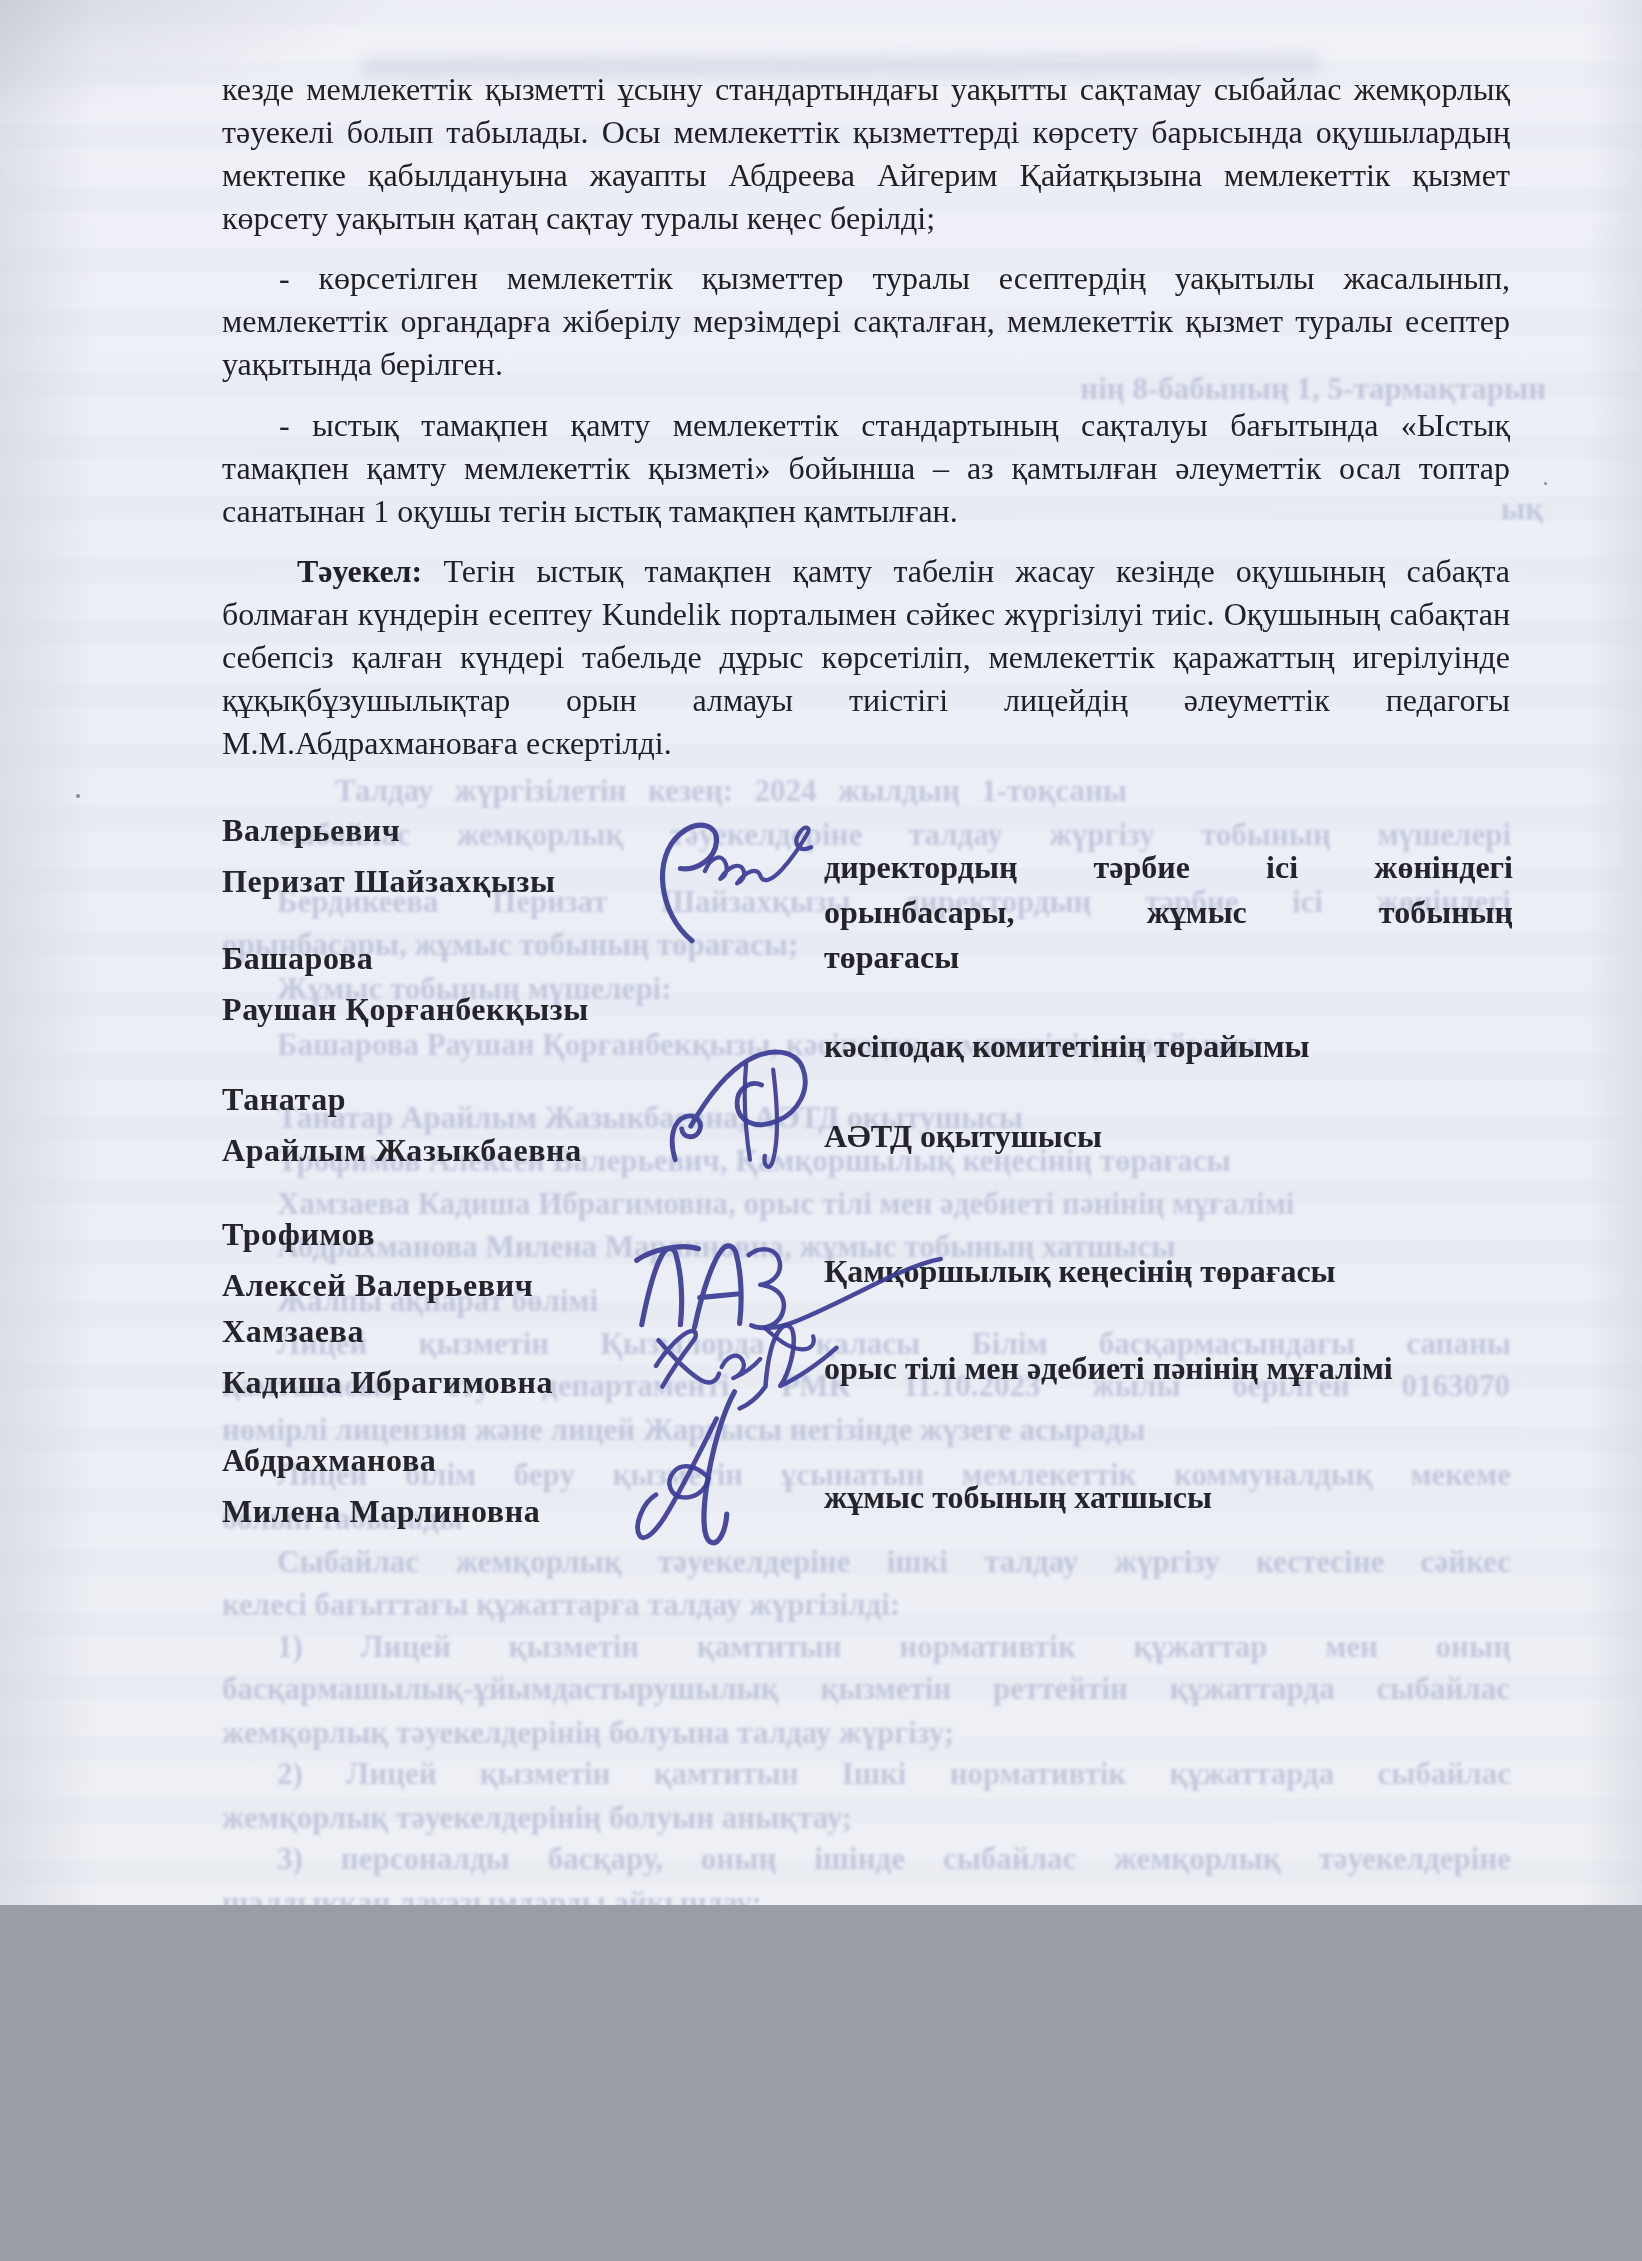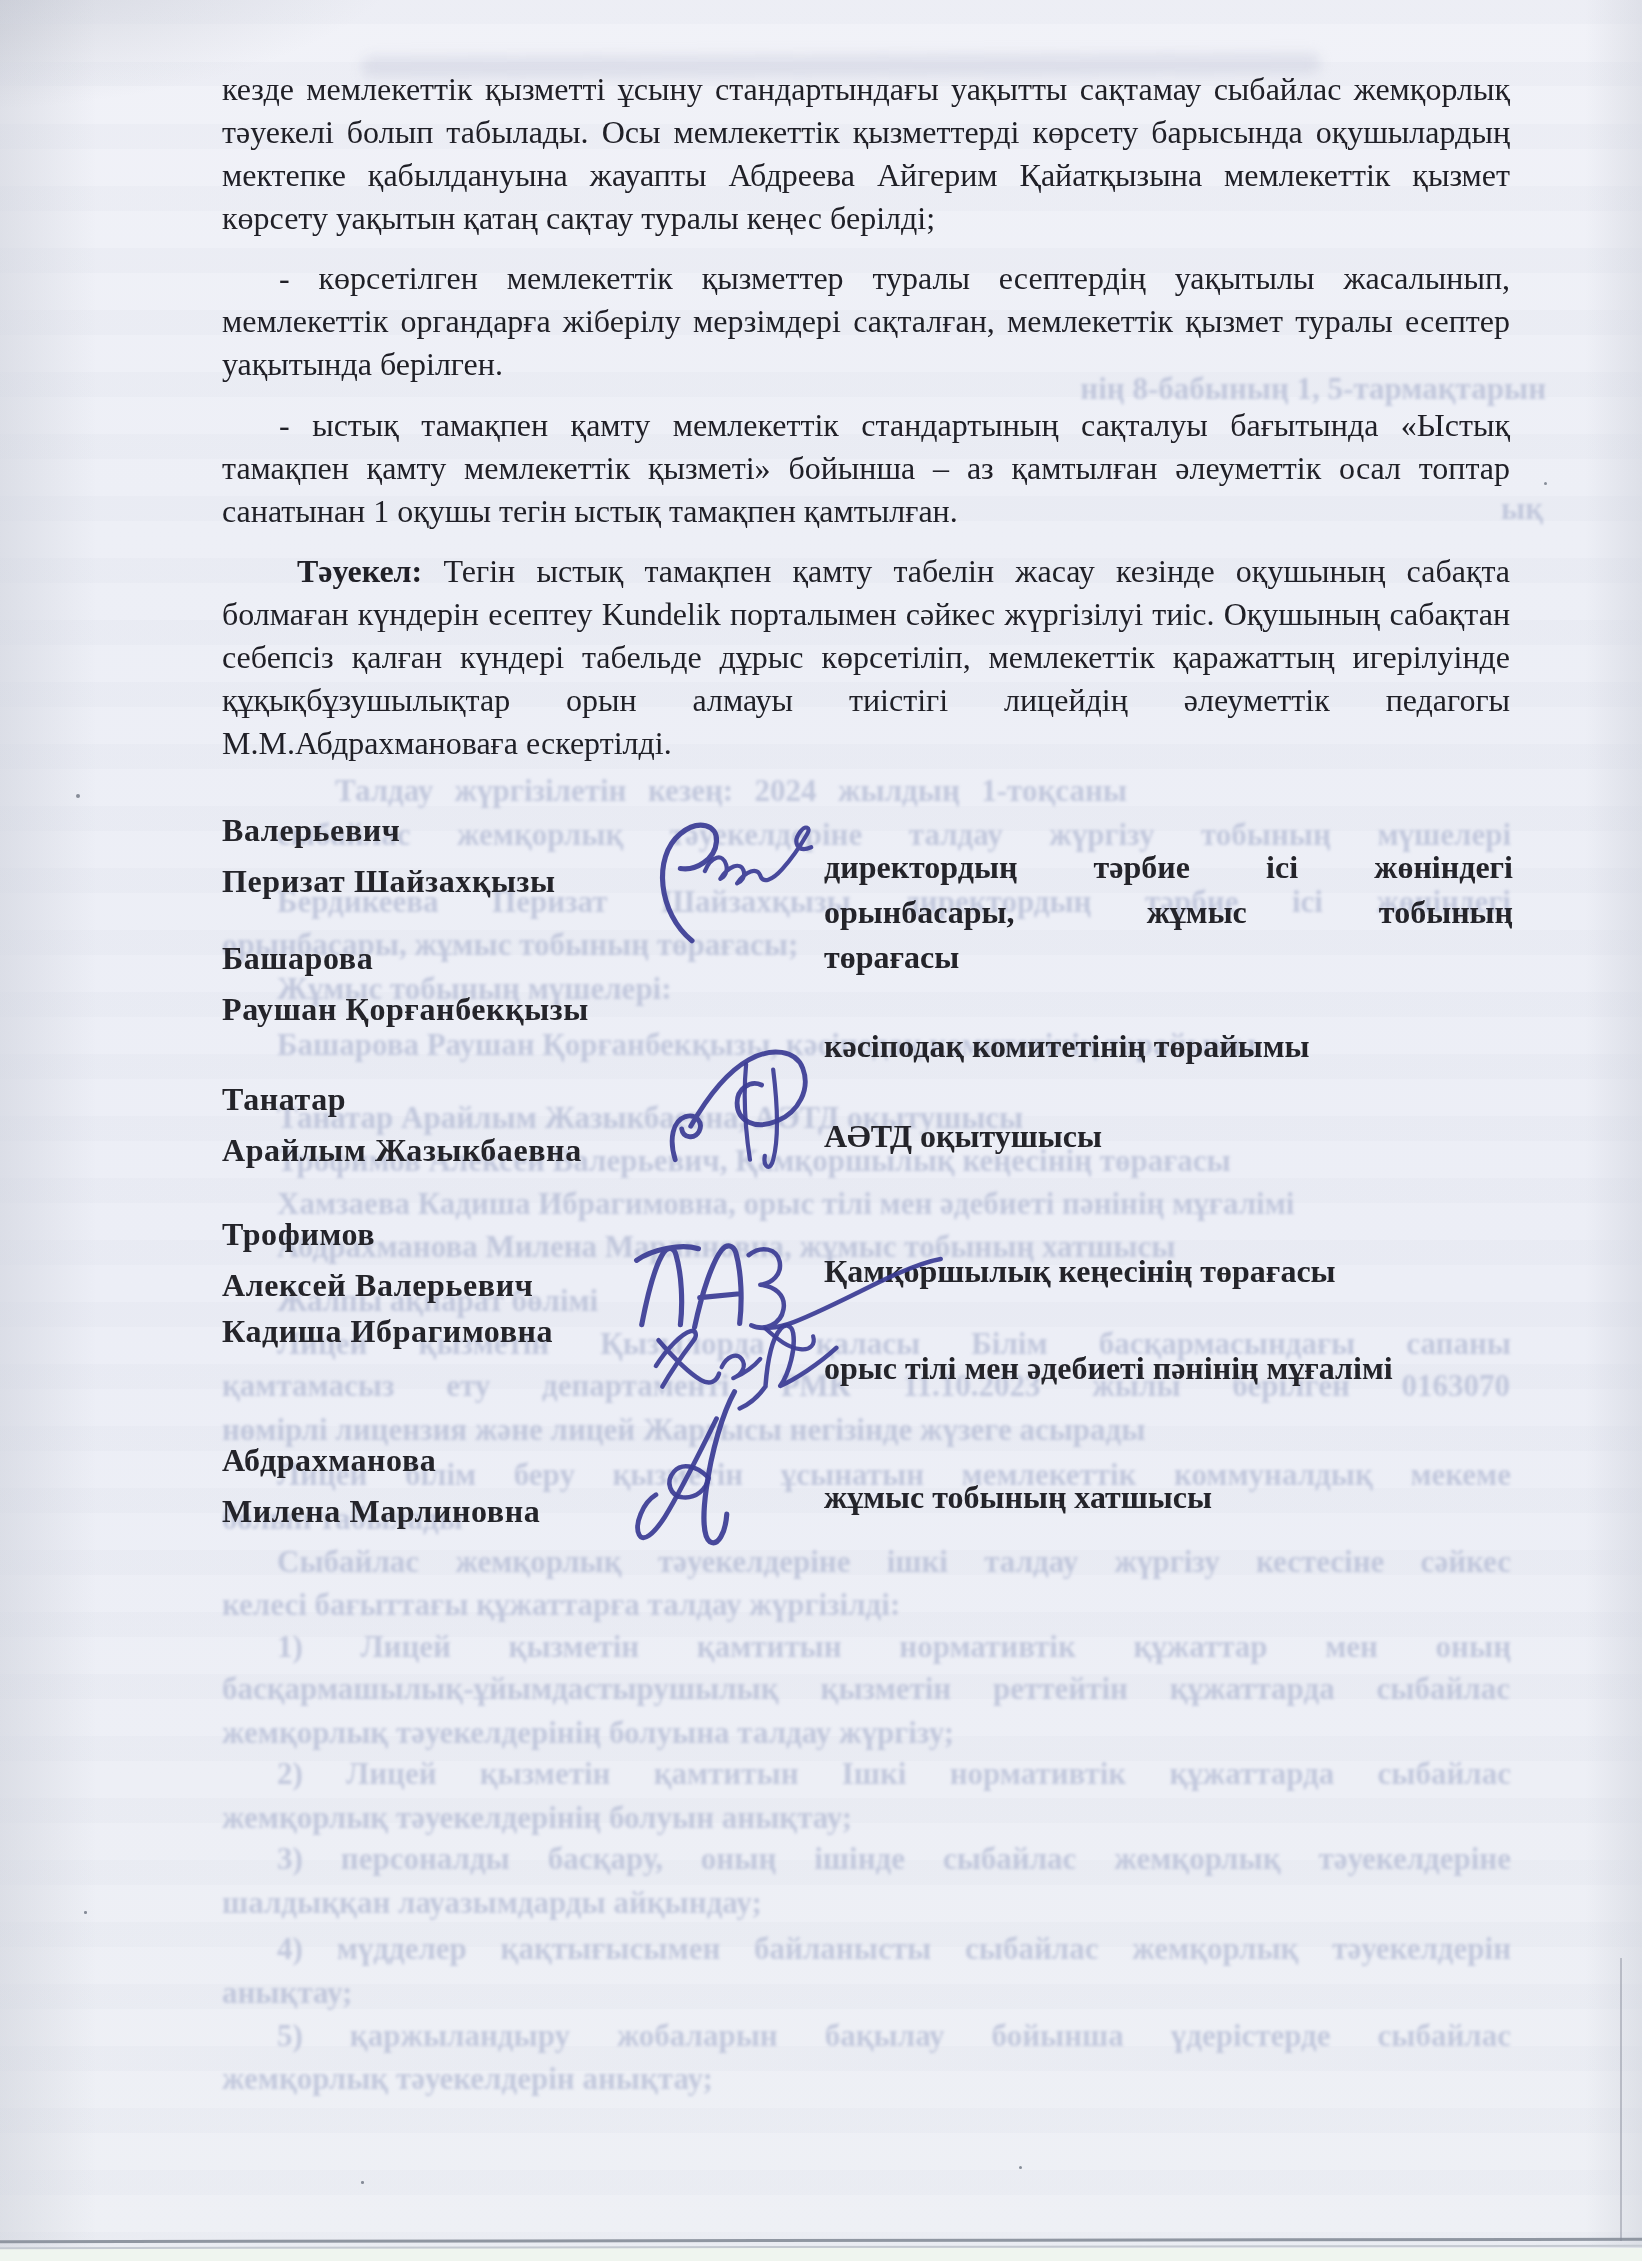--- a/index.html
+++ b/index.html
@@ -1,18 +1,18 @@
 <!DOCTYPE html>
 <html style="--paper: #edeff6; --body-text: #202027; --names-text: #24242a; --signature-ink: #3b3c95; --bleed-text: #b7bed6; --bottom-line: #8f96a1; --bottom-strip: #eff5ef;font-size:10.3px"><head>
 <meta charset="utf-8">
 <style>
   html,body{margin:0;padding:0;background:#9a9da6;}
   .page{
     position:relative;
-    width:1643px;height:2261px;
+    width:1643px;height:1905px;
     overflow:hidden;
     font-family:"Liberation Serif","DejaVu Serif",serif;
     background:
       radial-gradient(837px 309px at -4% -3%, rgba(138,144,158,.38), rgba(138,144,158,0) 58%),
       linear-gradient(90deg, rgba(158,163,176,.22) 0px, rgba(158,163,176,0) 97px),
       linear-gradient(90deg, rgba(0,0,0,0) 1585px, rgba(148,153,166,.18) 1642px),
       linear-gradient(180deg,#f1f2f8 0%,#edeff6 22%,#eceef6 58%,#eef0f5 100%);
   }
   .page::after{ 
     content:"";position:absolute;inset:0;pointer-events:none;
@@ -139,20 +139,21 @@
     <div class="sigrow r4">
       <div class="nm">
         <div>Трофимов</div>
         <div>Алексей Валерьевич</div>
       </div>
       <div class="ps">Қамқоршылық кеңесінің төрағасы</div>
     </div>
 
     <div class="sigrow r5">
       <div class="nm">
+        <div>Хамзаева</div>
         <div>Кадиша Ибрагимовна</div>
       </div>
       <div class="ps">орыс тілі мен әдебиеті пәнінің мұғалімі</div>
     </div>
 
     <div class="sigrow r6">
       <div class="nm">
         <div>Абдрахманова</div>
         <div>Милена Марлиновна</div>
       </div>

